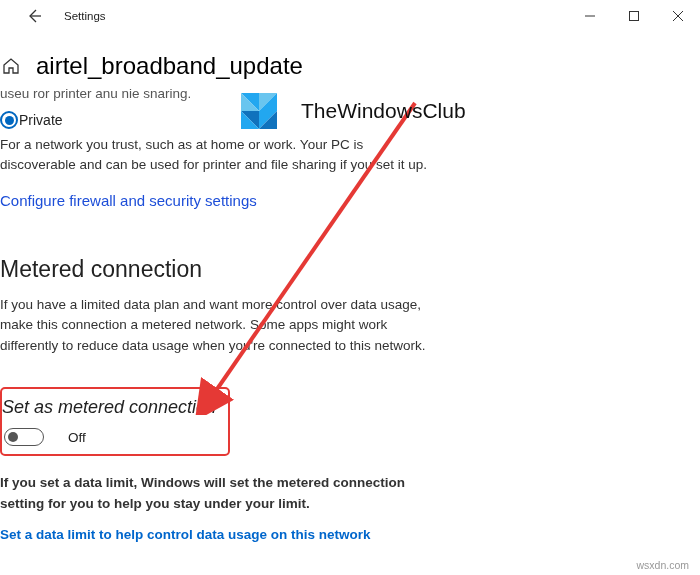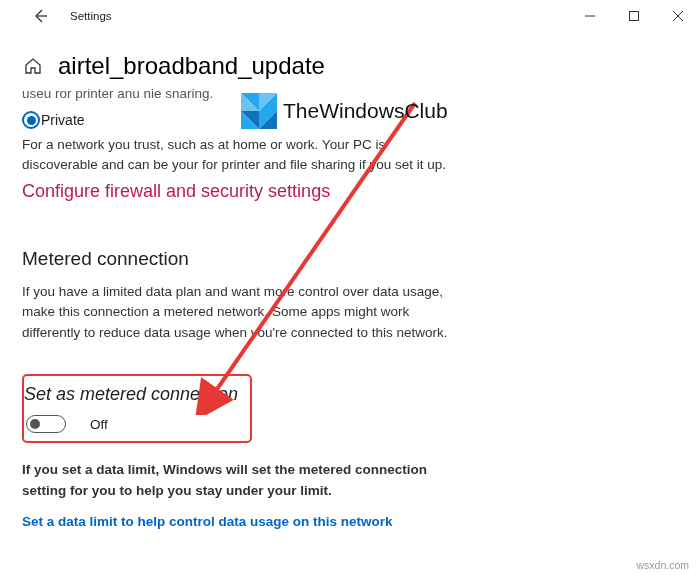--- a/index.html
+++ b/index.html
@@ -1,55 +1,55 @@
 <!DOCTYPE html>
 <html><head>
   <meta charset="utf-8">
   <style>
     * { margin: 0; padding: 0; box-sizing: border-box; font-family: 'Segoe UI', Tahoma, sans-serif; }
     body { width: 700px; height: 575px; background: #fff; position: relative; overflow: hidden; }
 
-    .titlebar { height: 32px; display: flex; align-items: center; padding-left: 22px; }
+    .titlebar { height: 32px; display: flex; align-items: center; padding-left: 16px; }
     .back-btn { width: 36px; height: 32px; display: flex; align-items: center; justify-content: center; cursor: pointer; }
     .title-text { font-size: 11.5px; margin-left: 12px; color: #222; }
     .window-controls { margin-left: auto; display: flex; }
     .win-ctrl { width: 44px; height: 32px; display: flex; align-items: center; justify-content: center; cursor: pointer; }
 
-    .content { padding-left: 22px; padding-right: 60px; }
+    .content { padding-right: 60px; }
 
     .pageheader { display: flex; align-items: center; margin-top: 20px; }
     .home-icon { width: 22px; height: 22px; display:flex; align-items:center; justify-content:center;}
     .pagetitle { font-size: 24px; font-weight: 400; margin-left: 14px; color: #000; }
 
     .trunc-text { font-size: 13.5px; color: #555; margin-top: 6px; }
 
     .radio-row { display: flex; align-items: center; margin-top: 10px; gap: 1px; }
     .radio-outer { width: 18px; height: 18px; border-radius: 50%; border: 2px solid #0067c0; display:flex; align-items:center; justify-content:center; }
     .radio-inner { width: 9px; height: 9px; border-radius:50%; background:#0067c0; }
     .radio-label { font-size: 14px; color:#222; }
 
     .desc { font-size: 13.5px; color: #333; line-height: 1.5; margin-top: 6px; max-width: 440px; }
 
-    .link { color: #be185d; font-size: 18px; margin-top: 5px; display: inline-block; cursor: pointer; }
+    .link { color: #1d4ed8; font-size: 15px; margin-top: 16px; display: inline-block; cursor: pointer; }
 
-    .section-title { font-size: 19px; font-weight: 500; color: #222; margin-top: 46px; }
+    .section-title { font-size: 23px; font-weight: 500; color: #222; margin-top: 46px; }
 
     .metered-desc { font-size: 13.5px; color:#333; line-height:1.55; margin-top: 12px; max-width: 440px;}
 
     .toggle-box { margin-top: 30px; border: 2.5px solid #e53935; border-radius: 5px; padding: 8px 12px 8px 0; display:inline-block; position:relative; min-width: 184px;}
     .toggle-label { font-size: 18px; color:#222;font-style:italic; }
     .toggle-row { display:flex; align-items:center; gap: 24px; margin-top: 10px; padding-left:2px;}
     .switch { width: 40px; height: 18px; border-radius: 10px; border: 1.5px solid #555; display:flex; align-items:center; padding: 0 3px; cursor:pointer;}
     .switch-knob { width: 10px; height: 10px; border-radius:50%; background:#555; }
     .switch-state { font-size: 13.5px; color:#222;}
 
     .under-desc { font-size: 13.5px; color:#333; line-height:1.55; margin-top: 17px; max-width: 440px; font-weight: bold;}
     .data-limit-link { color:#0066cc; font-size: 13.5px; margin-top: 12px; display:inline-block; cursor:pointer;font-weight:bold;}
 
-    .overlay-logo { position: absolute; left: 241px; top: 93px; display:flex; align-items:center; gap:6px; z-index:5; pointer-events:none;}
+    .overlay-logo { position: absolute; left: 241px; top: 93px; display:flex; align-items:center; gap:24px; z-index:5; pointer-events:none;}
     .logo-square { width: 36px; height: 36px; position:relative;}
     .logo-square .p { position:absolute; width:18px; height:18px; }
     .lp1 { background:#22a7f0; top:0; left:0; clip-path: polygon(0 0,100% 0,100% 100%);}
     .lp2 { background:#69c5ef; top:0; left:0; clip-path: polygon(0 0,100% 100%,0 100%);}
     .lp3 { background:#69c5ef; top:0; left:18px; clip-path: polygon(0 0,100% 0,0 100%);}
     .lp4 { background:#22a7f0; top:0; left:18px; clip-path: polygon(100% 0,100% 100%,0 100%);}
     .lp5 { background:#1072bd; top:18px; left:0; clip-path: polygon(0 0,100% 0,100% 100%);}
     .lp6 { background:#22a7f0; top:18px; left:0; clip-path: polygon(0 0,100% 100%,0 100%);}
     .lp7 { background:#22a7f0; top:18px; left:18px; clip-path: polygon(0 0,100% 0,0 100%);}
     .lp8 { background:#1072bd; top:18px; left:18px; clip-path: polygon(100% 0,100% 100%,0 100%);}
@@ -101,21 +101,21 @@
   </div>
 
   <div class="trunc-text">useu ror printer anu nie snaring.</div>
 
   <div class="radio-row">
     <div class="radio-outer">
         <div class="radio-inner"></div>
       </div>
     <div class="radio-label">Private</div>
   </div>
-  <div class="desc">For a network you trust, such as at home or work. Your PC is discoverable and can be your for printer and file sharing if you set it up.</div>
+  <div class="desc">For a network you trust, such as at home or work. Your PC is discoverable and can be used for printer and file sharing if you set it up.</div>
 
   <a class="link">Configure firewall and security settings</a>
 
   <div class="section-title">Metered connection</div>
   <div class="metered-desc">If you have a limited data plan and want more control over data usage, make this connection a metered network. Some apps might work differently to reduce data usage when you're connected to this network.</div>
 
   <div class="toggle-box">
     <div class="toggle-label">Set as metered connection</div>
     <div class="toggle-row">
       <div class="switch">

